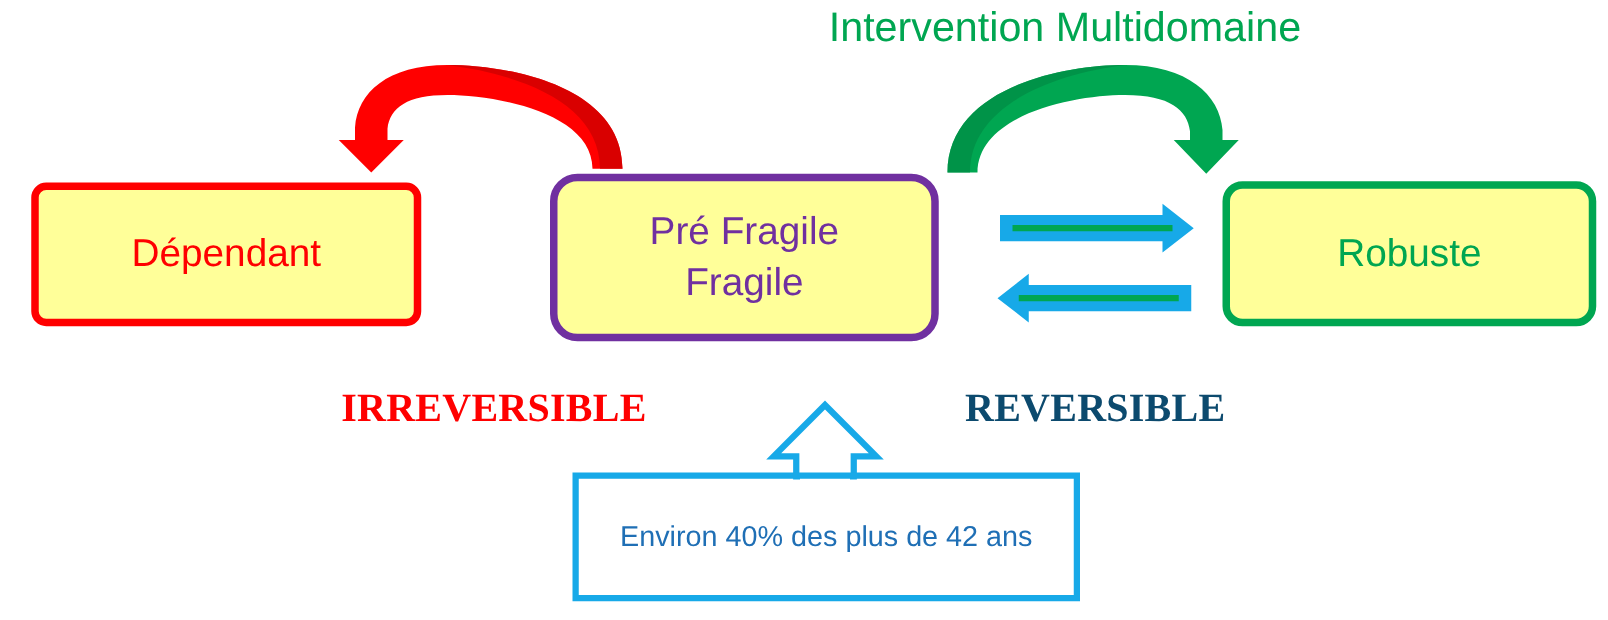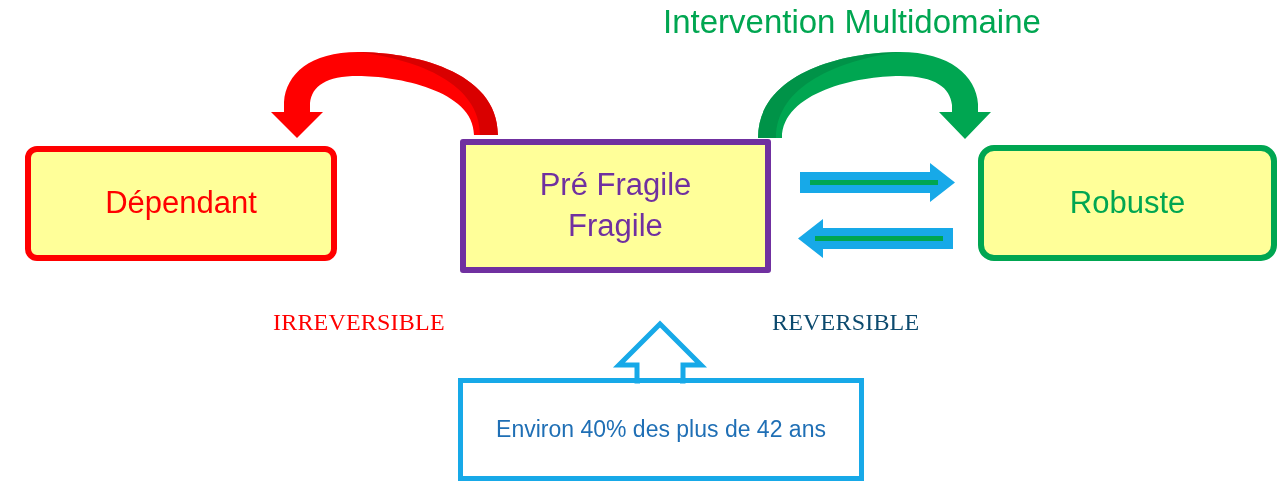--- a/index.html
+++ b/index.html
@@ -47,27 +47,27 @@
     height: 115px;
     border-width: 6px;
     border-color: #ff0000;
     border-radius: 12px;
   }
   #box-dependant .line {
     color: #ff0000;
     font-size: 31px;
   }
   #box-fragile {
-    left: 460px;
+    left: 440px;
     top: 139px;
     width: 311px;
     height: 134px;
     border-width: 6px;
     border-color: #7030a0;
-    border-radius: 3px;
+    border-radius: 22px;
     justify-content: center;
   }
   #box-fragile .line {
     color: #7030a0;
     font-size: 31px;
   }
   #box-robuste {
     left: 978px;
     top: 145px;
     width: 299px;
@@ -95,22 +95,22 @@
   #label-intervention {
     left: 663px;
     top: 5px;
     color: #00a651;
   }
 
   .rev-label {
     position: absolute;
     white-space: nowrap;
     font-family: "Liberation Serif", serif;
-    font-weight: normal;
-    font-size: 24px;
+    font-weight: bold;
+    font-size: 32px;
     letter-spacing: 0.2px;
     line-height: 1;
   }
   #label-irreversible {
     left: 273px;
     top: 310px;
     color: #ff0000;
   }
   #label-reversible {
     left: 772px;

